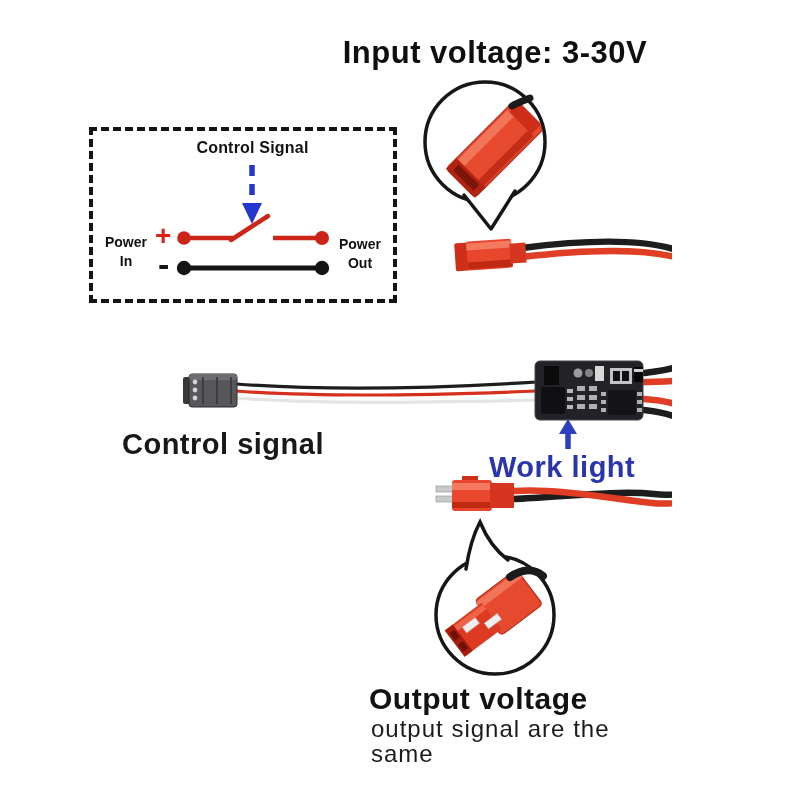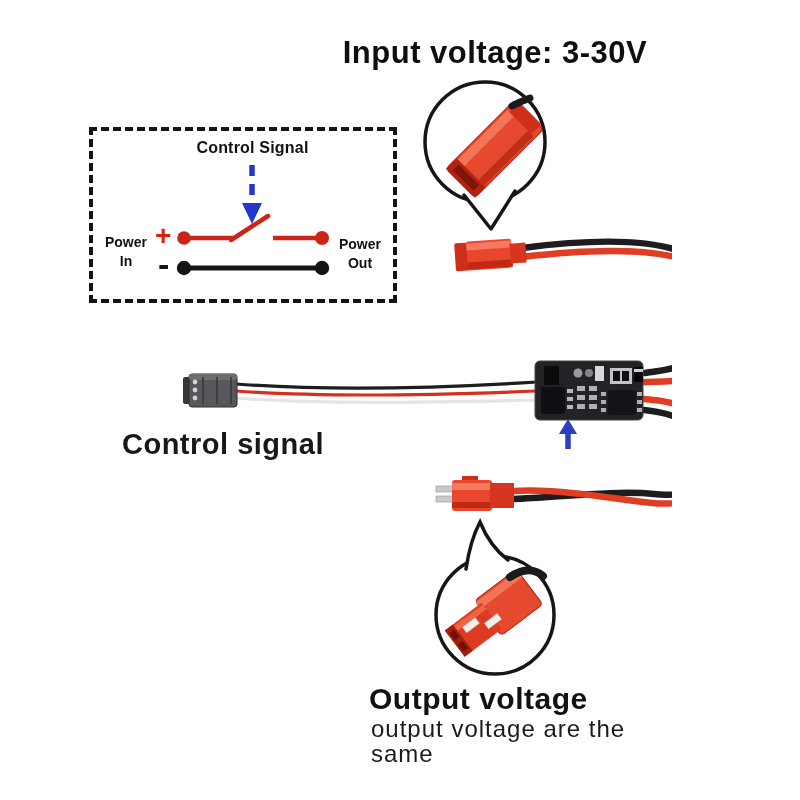--- a/index.html
+++ b/index.html
@@ -177,20 +177,21 @@
   <div class="abs pwr" style="left:331px;top:235px;width:58px;">
     <div>Power</div>
     <div>Out</div>
   </div>
 
   <div class="abs plus" style="left:155px;top:222px;">+</div>
   <div class="abs minus" style="left:158px;top:247px;">-</div>
 
   <div class="abs photo-label" style="left:122px;top:428px;">Control signal</div>
 
+  <div class="abs work-light" style="left:489px;top:451px;">Work light</div>
 
   <div class="abs out-head" style="left:369px;top:682px;">Output voltage</div>
 
   <div class="abs out-note" style="left:371px;top:716px;">
-    <div>output voltage are the same</div>
+    <div>output signal are the same</div>
   </div>
 
 </div>
 
 </body></html>

